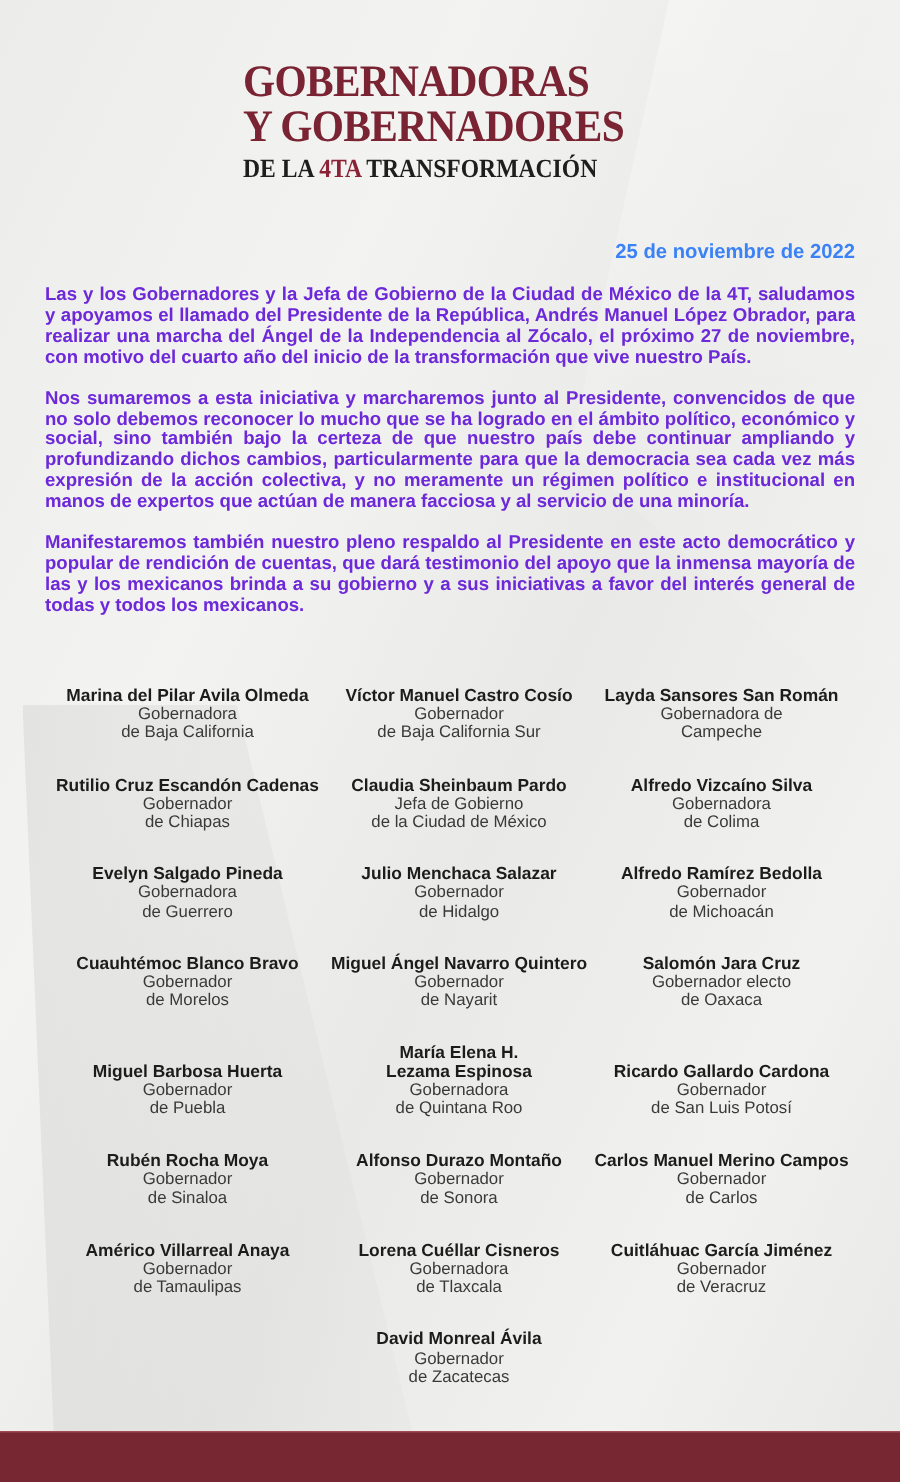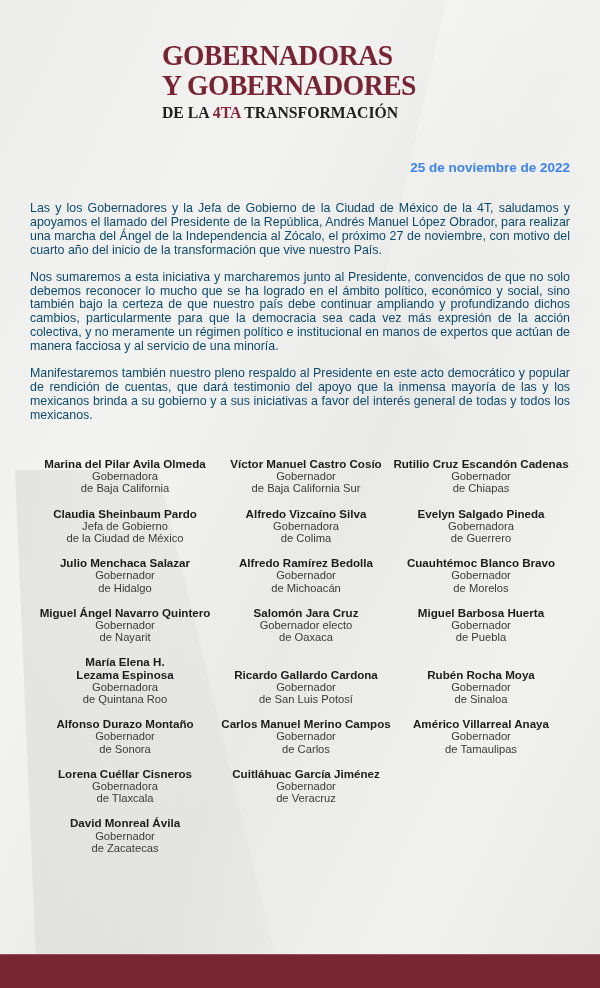--- a/index.html
+++ b/index.html
@@ -31,27 +31,27 @@
     .title .l3 {
       color: #1e1e1e; font-size: 17.5px; line-height: 22px; margin-top: 1px;
       transform: scaleX(0.9); transform-origin: left center; white-space: nowrap;
     }
     .title .l3 .accent { color: #8c2236; }
     .date {
       position: absolute; right: 30px; top: 160px;
       font-weight: bold; font-size: 13.5px; color: #3b82f6;
     }
     .body-text {
-      position: absolute; left: 30px; top: 202px; width: 540px;
-      font-size: 12.4px; line-height: 13.9px; text-align: justify; color: #0c4a6e;
+      position: absolute; left: 30px; top: 190px; width: 540px;
+      font-size: 12.4px; line-height: 13.9px; text-align: justify; color: #6d28d9; font-weight: bold;
     }
     .body-text p { margin-bottom: 13px; }
     .signatures {
       position: absolute; left: 30px; top: 458px; width: 540px;
-      display: grid; grid-template-columns: 190px 172px 178px; row-gap: 13px;
+      display: grid; grid-template-columns: 190px 172px 178px; row-gap: 23px;
     }
     .sig {
       text-align: center; font-size: 11.2px; line-height: 12.2px; color: #3a3a3a;
       display: flex; flex-direction: column; justify-content: flex-end;
     }
     .sig .name { font-weight: bold; color: #1c1c1c; font-size: 11.6px; }
     .sig.empty { visibility: hidden; }
     .footer-bar {
       position: absolute; left: 0; bottom: 0; width: 600px; height: 34px;
       background: #772731; border-top: 1px solid #a04a55;
@@ -81,20 +81,25 @@
   <div class="sig">
       <div class="name">Marina del Pilar Avila Olmeda</div>
       <div>Gobernadora</div>
       <div>de Baja California</div>
     </div>
   <div class="sig">
       <div class="name">Víctor Manuel Castro Cosío</div>
       <div>Gobernador</div>
       <div>de Baja California Sur</div>
     </div>
+  <div class="sig">
+      <div class="name">Layda Sansores San Román</div>
+      <div>Gobernadora de</div>
+      <div>Campeche</div>
+    </div>
 
   <div class="sig">
       <div class="name">Rutilio Cruz Escandón Cadenas</div>
       <div>Gobernador</div>
       <div>de Chiapas</div>
     </div>
   <div class="sig">
       <div class="name">Claudia Sheinbaum Pardo</div>
       <div>Jefa de Gobierno</div>
       <div>de la Ciudad de México</div>

